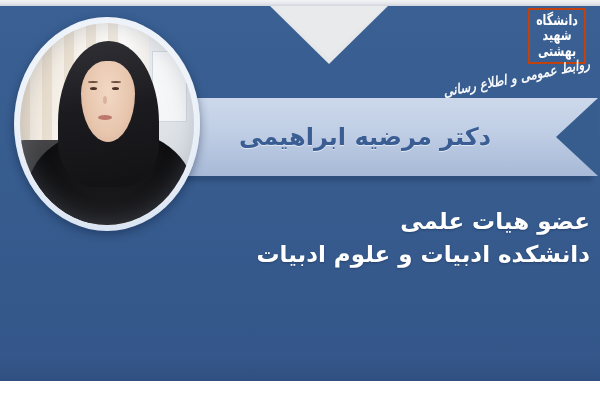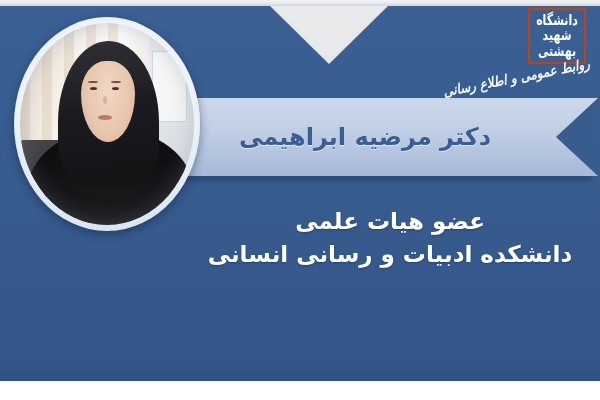--- a/index.html
+++ b/index.html
@@ -276,21 +276,20 @@
     border-radius: 50%;
     box-shadow: inset 0 0 22px rgba(120, 130, 145, 0.35);
   }
 
   
   .subtitle-block {
     position: absolute;
     left: 190px;
     top: 205px;
     width: 400px;
-    text-align: center;
     direction: rtl;
     color: #ffffff;
   }
   .subtitle-line {
     font-weight: bold;
     line-height: 1.42;
     white-space: nowrap;
     text-shadow: 0 1px 2px rgba(12, 28, 56, 0.35);
   }
   .subtitle-line.l1 { font-size: 23px; }
@@ -380,21 +379,21 @@
       <div class="photo-eye left"></div>
       <div class="photo-eye right"></div>
       <div class="photo-nose"></div>
       <div class="photo-lips"></div>
       <div class="photo-vignette"></div>
     </div>
   </div>
 
   <div class="subtitle-block">
     <div class="subtitle-line l1">عضو هیات علمی</div>
-    <div class="subtitle-line l2">دانشکده ادبیات و رسانی انسانی</div>
+    <div class="subtitle-line l2">دانشکده ادبیات و علوم ادبیات</div>
   </div>
 
   <div class="logo">
     <div class="logo-box">
       <div class="logo-box-text">
         <span>دانشگاه</span>
         <span>شهید</span>
         <span>بهشتی</span>
       </div>
     </div>

